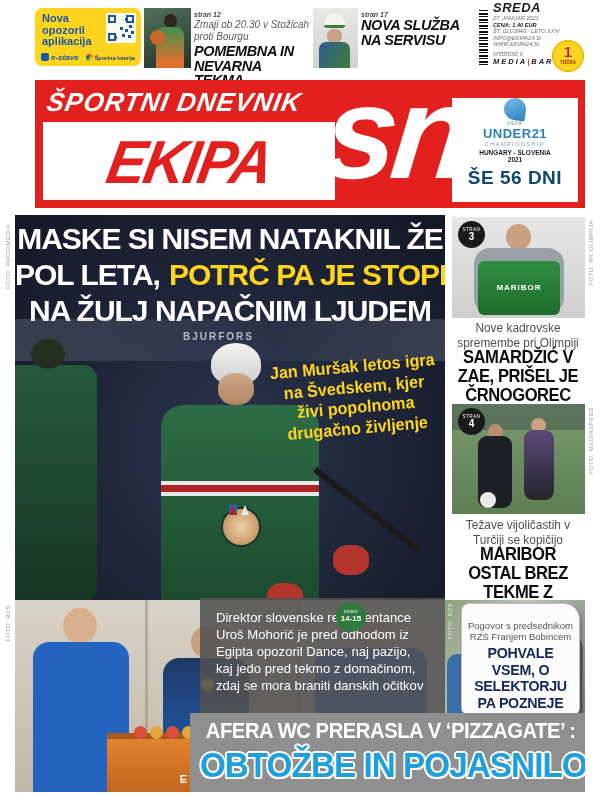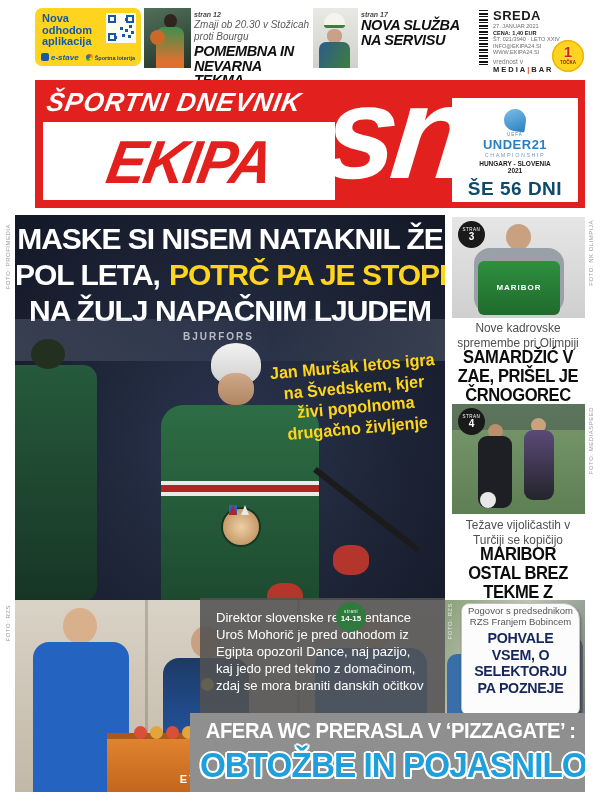--- a/index.html
+++ b/index.html
@@ -34,38 +34,38 @@
 
   .teaser { top:11px;font-style:italic; }
   .t1 { left:194px; width:117px; }
   .t2 { left:361px; width:113px; }
   .t-page { font-size:7px; font-weight:bold; color:#4a4a4a; }
   .t-kicker { font-size:10px; line-height:11.5px; color:#5a5a5a; margin:1px 0 2px; }
   .t-title { font-size:14.5px; line-height:14.5px; font-weight:900; color:#101010; letter-spacing:-.4px; }
 
   .barcode { left:479px; top:10px; width:9px; height:57px;
     background:repeating-linear-gradient(180deg,#111 0 1px,#fff 1px 3px,#111 3px 5px,#fff 5px 6px); }
-  .dateline { left:493px; top:8px; width:92px; }
+  .dateline { left:493px; top:0; width:92px;font-style:italic; }
   .d-weekday { font-size:13px; font-weight:bold; color:#1c1c1c; letter-spacing:.5px; }
   .d-line { font-size:5.6px; color:#6e6e6e; line-height:6.6px; }
   .d-strong { font-weight:bold; color:#1c1c1c; }
   .d-value { font-size:6.5px; color:#7a7a7a; margin-top:2px; }
   .mediabar { font-size:7.5px; letter-spacing:2px; color:#222; font-weight:bold; }
   .mediabar span.sep { color:#d42; }
   .token { left:552px; top:40px; width:32px; height:32px; border-radius:50%; background:#ffd41f; box-shadow:0 0 0 1.5px #e8b70a inset; text-align:center; }
   .token .n { font-size:15px; font-weight:900; color:#d42313; line-height:17px; margin-top:3px; text-shadow:0 0 2px #fff; }
   .token .l { font-size:4.5px; font-weight:bold; color:#8a1d10; }
 
   
   .masthead { left:35px; top:80px; width:550px; height:128px; background:#e2201d; }
   .tagline { position:absolute; left:12px; top:7px; color:#fff; font-weight:900; font-style:italic; font-size:26px; letter-spacing:1px; transform:skewX(-10deg); white-space:nowrap; }
   .ekipa-box { position:absolute; left:8px; top:42px; width:292px; height:78px; background:#fff; display:flex; align-items:center; justify-content:center; }
   .ekipa { color:#e2201d; font-weight:900; font-style:italic; font-size:58px; letter-spacing:-2px; transform:skewX(-10deg) scaleY(1.05); }
   .sn { position:absolute; left:290px; top:-22px; color:#fff; font-weight:900; font-style:italic; font-size:132px; letter-spacing:-6px; transform:skewX(-6deg); z-index:1; line-height:150px; }
-  .uefa-box { position:absolute; left:417px; top:18px; width:126px; height:104px; background:#fff; z-index:2; text-align:center; padding-top:11px; }
+  .uefa-box { position:absolute; left:417px; top:18px; width:126px; height:104px; background:#fff; z-index:2; text-align:center; padding-top:0; }
   .uefa-icon { width:22px; height:22px; margin:0 auto; background:linear-gradient(150deg,#7fc0e8,#2a7fc1); border-radius:50% 50% 8% 50%; transform:rotate(8deg); }
   .uefa-org { font-size:4.5px; color:#5a7fae; letter-spacing:1px; margin-top:1px; }
   .uefa-name { font-size:13px; font-weight:900; color:#2a7fc1; letter-spacing:.5px; }
   .uefa-sub { font-size:5.5px; color:#7a9cc4; letter-spacing:1.5px; }
   .uefa-host { font-size:6.5px; font-weight:bold; color:#1c1c1c; margin-top:2px; }
   .uefa-year { font-size:6.5px; font-weight:bold; color:#1c1c1c; }
   .countdown { font-size:19px; font-weight:900; color:#0c4a6e; letter-spacing:.5px; margin-top:4px; }
 
   
   .main-story { left:15px; top:215px; width:430px; height:385px; overflow:hidden;
@@ -108,21 +108,21 @@
   .s2-photo .fence { position:absolute; left:0; top:0; width:133px; height:26px; background:rgba(40,50,60,.35); }
   .s2-photo .p1 { position:absolute; left:26px; top:32px; width:34px; height:72px; border-radius:9px; background:#1d1f24; }
   .s2-photo .p2 { position:absolute; left:72px; top:26px; width:30px; height:70px; border-radius:9px; background:linear-gradient(#5b4a78,#23252b); }
   .s2-photo .h1 { position:absolute; left:36px; top:20px; width:15px; height:15px; border-radius:50%; background:#b98f6e; }
   .s2-photo .h2 { position:absolute; left:79px; top:14px; width:15px; height:15px; border-radius:50%; background:#caa27e; }
   .s2-photo .ball { position:absolute; left:28px; bottom:6px; width:16px; height:16px; border-radius:50%; background:#e8e8e8; }
   .int-photo { left:445px; top:600px; width:140px; height:118px; background:linear-gradient(120deg,#8aa07a,#bdc3b4 40%,#6f7d74); overflow:hidden; }
   .int-photo .suit { position:absolute; right:2px; bottom:0; width:48px; height:82px; border-radius:12px 12px 0 0; background:#5a6168; }
   .int-photo .hair { position:absolute; right:16px; bottom:74px; width:19px; height:18px; border-radius:50%; background:#d8d8d8; }
   .int-photo .blue { position:absolute; left:2px; bottom:0; width:34px; height:64px; border-radius:10px 10px 0 0; background:#3a6ea8; }
-  .int-card { left:461px; top:603px; width:119px; height:113px; background:#fcfcfc; border:1px solid #bfbfbf; border-radius:8px 16px 8px 8px; box-shadow:1px 2px 3px rgba(0,0,0,.35); z-index:3; text-align:center; padding:1px 4px 0; }
+  .int-card { left:461px; top:603px; width:119px; height:113px; background:#fcfcfc; border:1px solid #bfbfbf; border-radius:8px 16px 8px 8px; box-shadow:1px 2px 3px rgba(0,0,0,.35); z-index:3; text-align:center; padding:16px 4px 0; }
   .int-kicker { font-size:9.5px; line-height:11px; color:#555; }
   .int-title { font-size:15px; line-height:16.5px; font-weight:900; color:#16275b; letter-spacing:-.3px; margin-top:3px; transform:scaleX(.95); }
 
   
   .bottom-photo { left:15px; top:600px; width:430px; height:192px; background:linear-gradient(#d9d2c6,#c2b8a7); overflow:hidden; }
   .bp-line { position:absolute; top:0; width:3px; height:192px; background:rgba(120,110,95,.35); }
   .f { position:absolute; border-radius:16px 16px 0 0; }
   .f1 { left:18px; top:42px; width:96px; height:150px; background:#2563c0; }
   .f2 { left:148px; top:58px; width:86px; height:134px; background:linear-gradient(#1d3a66,#2563c0); }
   .f3 { left:300px; top:48px; width:112px; height:144px; background:#2563c0; }
@@ -147,21 +147,21 @@
     text-shadow:2px 0 0 #fff,-2px 0 0 #fff,0 2px 0 #fff,0 -2px 0 #fff,1.5px 1.5px 0 #fff,-1.5px -1.5px 0 #fff,1.5px -1.5px 0 #fff,-1.5px 1.5px 0 #fff; }
 </style>
 </head>
 <body>
 
 <div class="page">
 
   <div class="abs app-box">
     <div class="app-lines">
       <div>Nova</div>
-      <div>odhodom</div>
+      <div>opozoril</div>
       <div>aplikacija</div>
     </div>
     <div class="qr">
         <i class="tl"></i>
         <i class="tr"></i>
         <i class="bl"></i>
         <b></b>
       </div>
     <div class="app-brands">
       <span class="estave"><i></i><span>e-stave</span></span>

